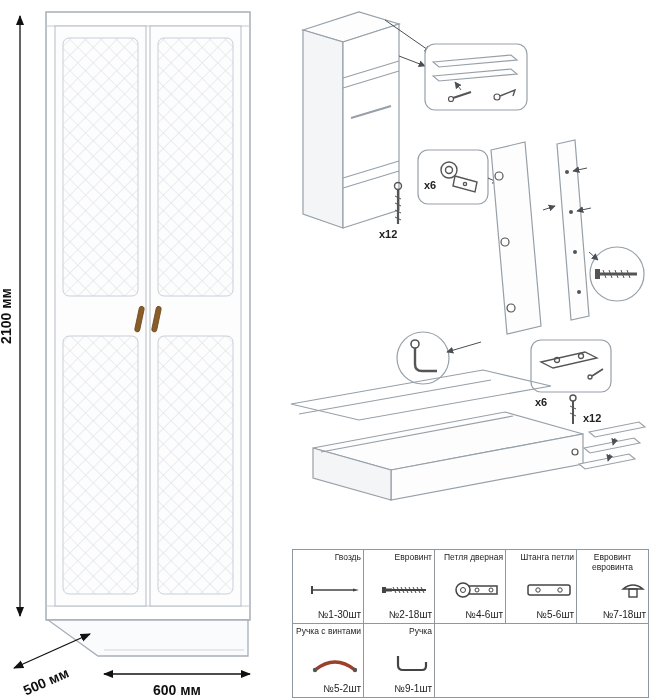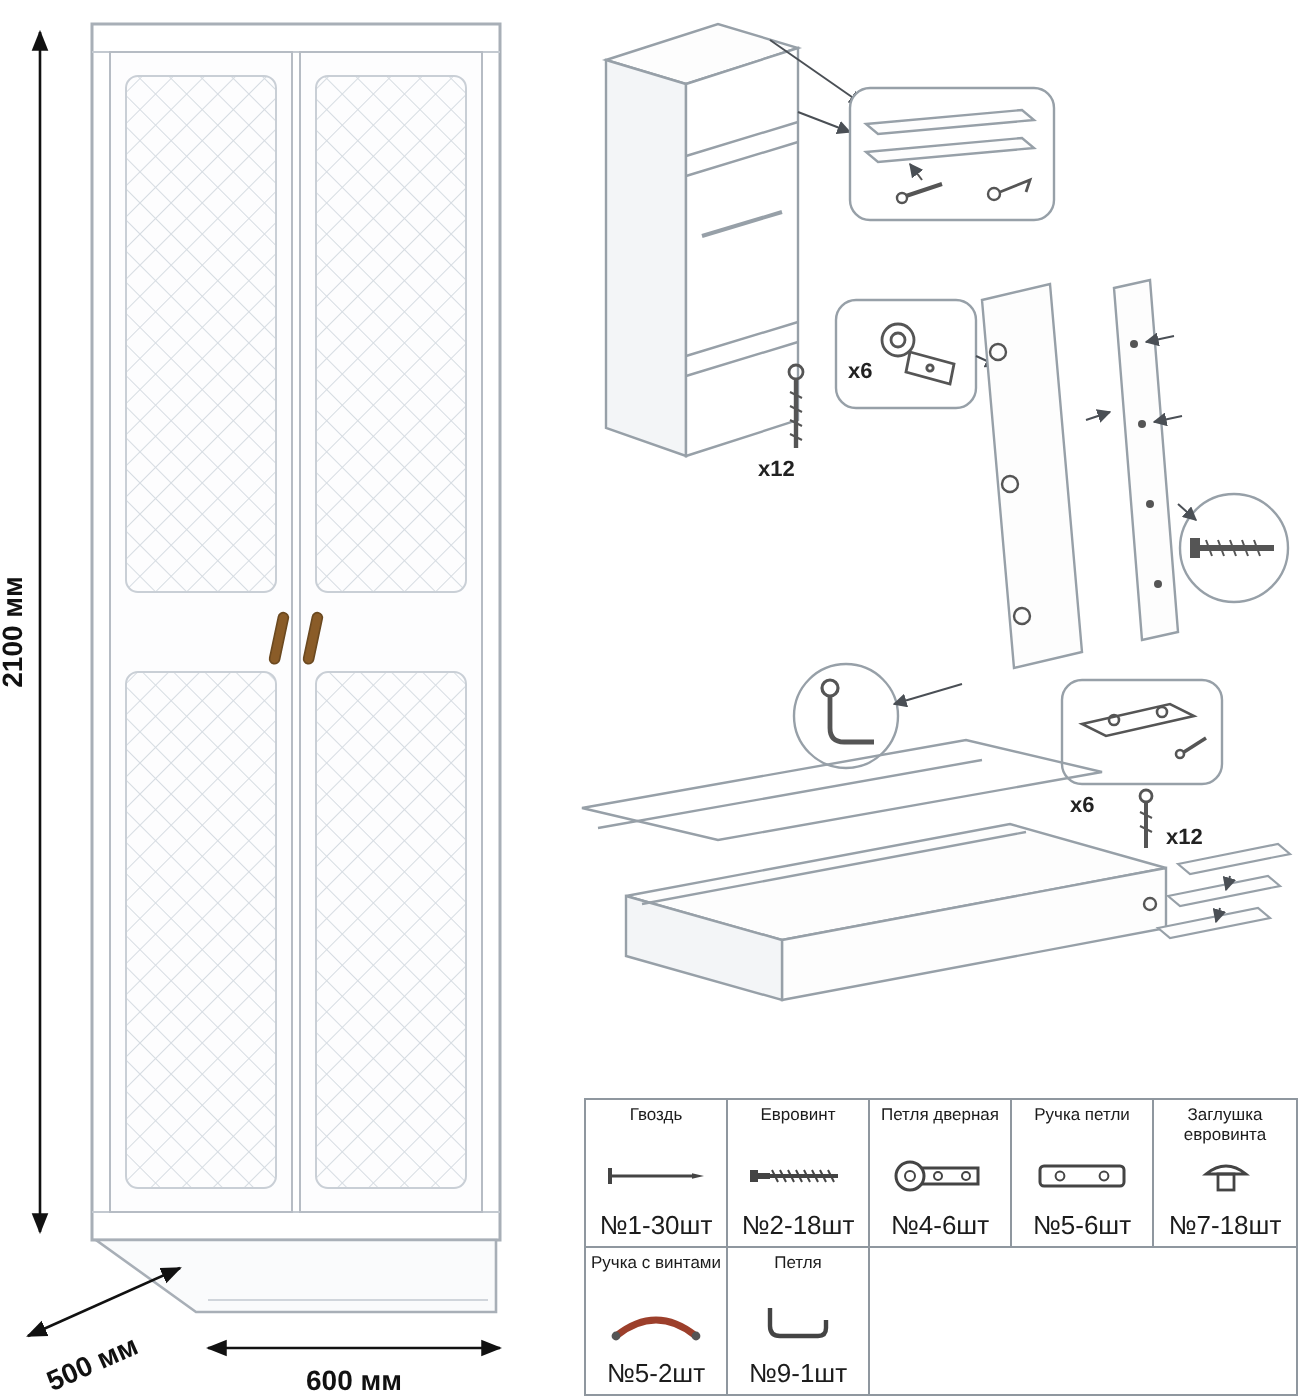--- a/index.html
+++ b/index.html
@@ -11,27 +11,27 @@
   .assembly-svg{position:absolute;left:285px;top:0;}
   .dim-label{font-size:14px;font-weight:600;fill:#111;}
   .qty-label{font-size:11px;font-weight:600;fill:#222;}
   .parts-table{
     position:absolute;left:292px;top:549px;width:357px;height:149px;
     display:grid;grid-template-columns:repeat(5,1fr);grid-template-rows:1fr 1fr;
     border:1px solid #8f979f;background:#fff;box-sizing:border-box;
   }
   .cell{
     border-right:1px solid #8f979f;border-bottom:1px solid #8f979f;
-    display:flex;flex-direction:column;align-items:center;justify-content:space-between;
+    display:flex;flex-direction:column;align-items:flex-end;justify-content:space-between;
     padding:3px 2px;min-width:0;box-sizing:border-box;
   }
   .cell:nth-child(5n){border-right:none;}
   .cell:nth-child(n+6){border-bottom:none;}
   .pname{font-size:8.5px;line-height:1.15;text-align:center;color:#1c1c1c;min-height:19px;}
-  .pqty{font-size:13px;color:#1c1c1c;white-space:nowrap;}
+  .pqty{font-size:10px;color:#1c1c1c;white-space:nowrap;}
   .picon{flex:1;display:flex;align-items:center;justify-content:center;}
 </style>
 </head>
 <body>
 
 <div class="page">
 
   <svg class="wardrobe-svg" width="290" height="700" viewBox="0 0 290 700">
     <defs>
       <pattern id="lat" width="11" height="11" patternUnits="userSpaceOnUse" patternTransform="rotate(45)">
@@ -242,34 +242,34 @@
             <circle cx="10" cy="11" r="2.5" fill="none" stroke="#444"></circle>
             <path d="M16 7 H44 V15 H16" fill="none" stroke="#444" stroke-width="1.5"></path>
             <circle cx="24" cy="11" r="2" fill="none" stroke="#444"></circle>
             <circle cx="38" cy="11" r="2" fill="none" stroke="#444"></circle>
           </svg>
       </div>
       <div class="pqty">№4-6шт</div>
     </div>
 
     <div class="cell">
-      <div class="pname">Ручка петли</div>
+      <div class="pname">Штанга петли</div>
       <div class="picon">
         <svg width="50" height="16" viewBox="0 0 50 16">
             <rect x="4" y="3" width="42" height="10" rx="2" fill="none" stroke="#444" stroke-width="1.5"></rect>
             <circle cx="14" cy="8" r="2.2" stroke="#444" fill="none"></circle>
             <circle cx="36" cy="8" r="2.2" stroke="#444" fill="none"></circle>
           </svg>
       </div>
       <div class="pqty">№5-6шт</div>
     </div>
 
 
     <div class="cell">
-      <div class="pname">Заглушка евровинта</div>
+      <div class="pname">Евровинт евровинта</div>
       <div class="picon">
         <svg width="26" height="20" viewBox="0 0 26 20">
             <path d="M3 8 Q13 0 23 8 Z" fill="none" stroke="#444" stroke-width="1.4"></path>
             <rect x="9" y="8" width="8" height="8" fill="none" stroke="#444" stroke-width="1.4"></rect>
           </svg>
       </div>
       <div class="pqty">№7-18шт</div>
     </div>
 
     <div class="cell">
@@ -278,21 +278,21 @@
         <svg width="52" height="20" viewBox="0 0 52 20">
             <path d="M6 16 Q26 0 46 16" fill="none" stroke="#9c3f2b" stroke-width="3.5" stroke-linecap="round"></path>
             <circle cx="6" cy="16" r="2.2" fill="#555"></circle>
             <circle cx="46" cy="16" r="2.2" fill="#555"></circle>
           </svg>
       </div>
       <div class="pqty">№5-2шт</div>
     </div>
 
     <div class="cell">
-      <div class="pname">Петля</div>
+      <div class="pname">Ручка</div>
       <div class="picon">
         <svg width="40" height="22" viewBox="0 0 40 22">
             <path d="M6 3 V12 Q6 17 11 17 H30 Q34 17 34 13 V9" fill="none" stroke="#444" stroke-width="2.2"></path>
           </svg>
       </div>
       <div class="pqty">№9-1шт</div>
     </div>
 
 
   </div>

